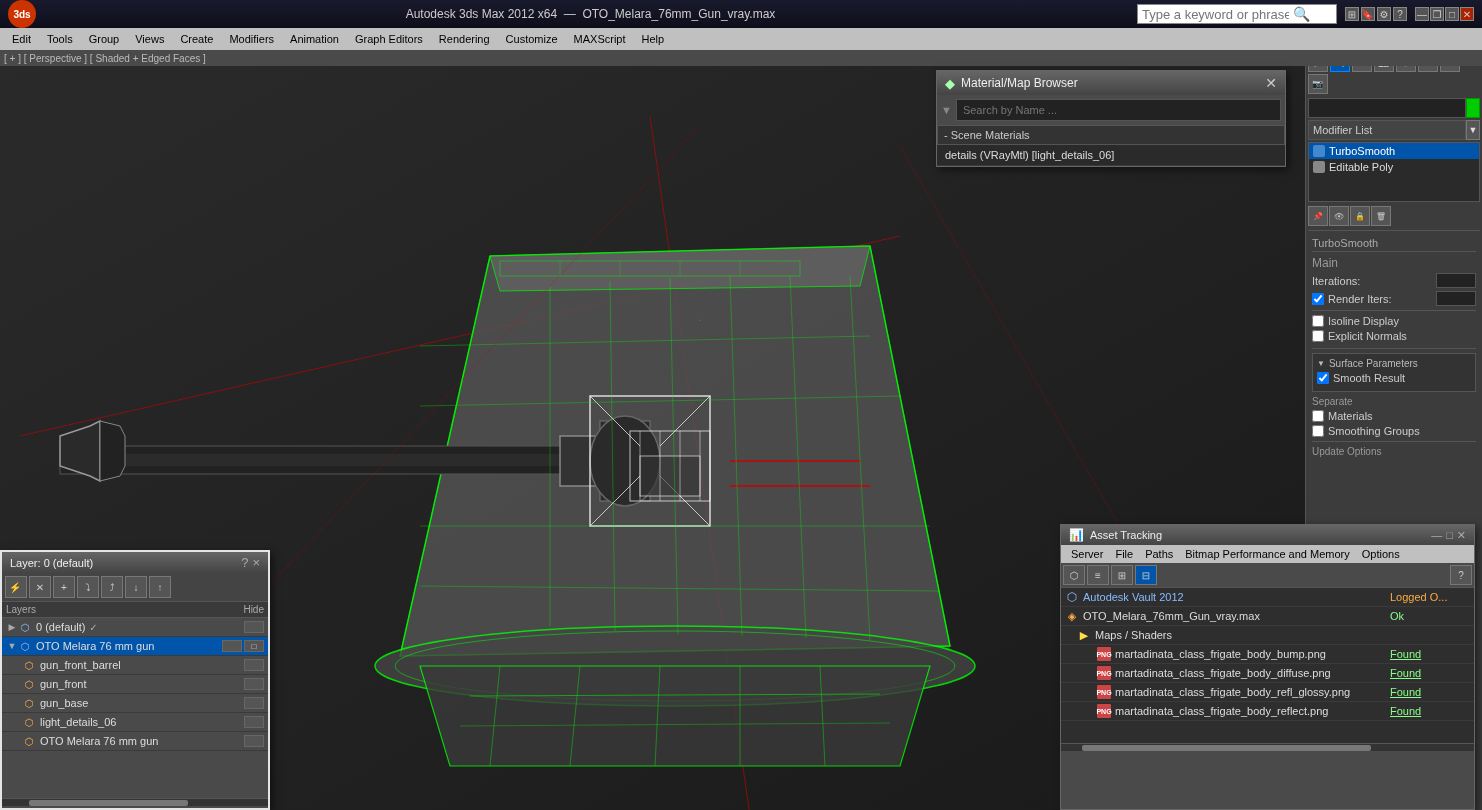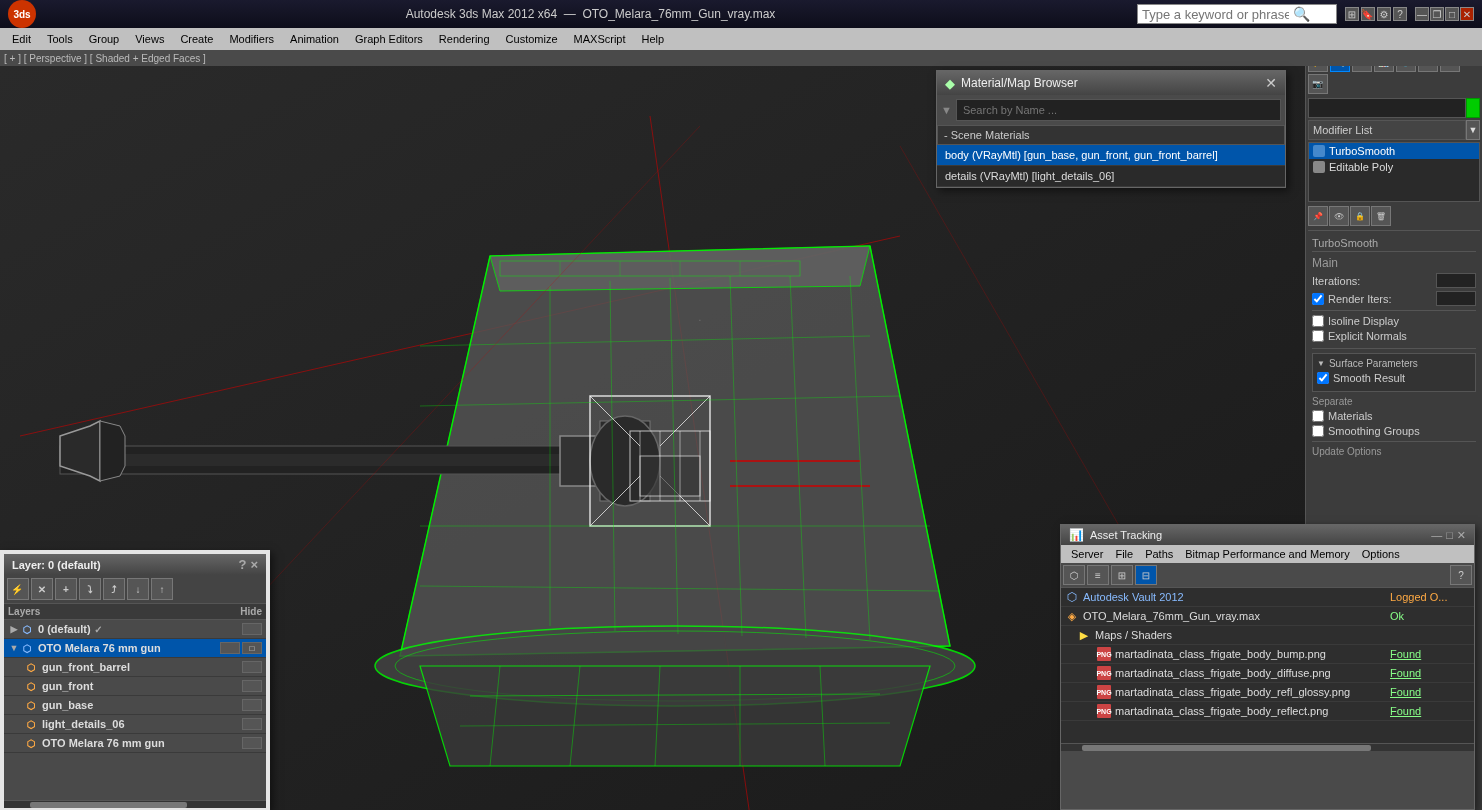--- a/index.html
+++ b/index.html
@@ -398,24 +398,23 @@
     }
 
     
     #layer-panel {
       position: absolute;
       bottom: 0;
       left: 0;
       width: 270px;
       height: 260px;
       background: #4a4a4a;
-      border: 4px solid #e5e5e5;
+      border: 2px solid #e5e5e5;
       z-index: 200;
       box-shadow: 3px 3px 8px rgba(0,0,0,0.5);
-      font-weight: bold;
     }
     #layer-panel-title {
       background: linear-gradient(to bottom, #666, #444);
       padding: 3px 8px;
       display: flex;
       align-items: center;
       justify-content: space-between;
       font-size: 11px;
       color: #eee;
     }
@@ -932,21 +931,20 @@
   <div id="mat-browser-search">
     <span style="color:#888; margin-right:4px; font-size:11px;">▼</span>
     <input type="text" style="flex: 1 1 0%; background: rgb(34, 34, 34); border: 1px solid rgb(85, 85, 85); color: rgb(170, 170, 170); font-size: 11px; padding: 3px 6px; height: 22px;" placeholder="Search by Name ...">
   </div>
 
   <div class="mat-section-header">
     <span>- Scene Materials</span>
   </div>
 
   <div id="mat-browser-scroll">
-    <div class="mat-item selected">body (VRayMtl) [gun_base, gun_front, gun_front_barrel]</div>
     <div class="mat-item">details (VRayMtl) [light_details_06]</div>
   </div>
 </div>
 
 <div id="layer-panel">
   <div id="layer-panel-title">
     <span>Layer: 0 (default)</span>
     <div id="layer-panel-title-controls">
       <span class="layer-panel-btn">?</span>
       <span class="layer-panel-btn">×</span>

